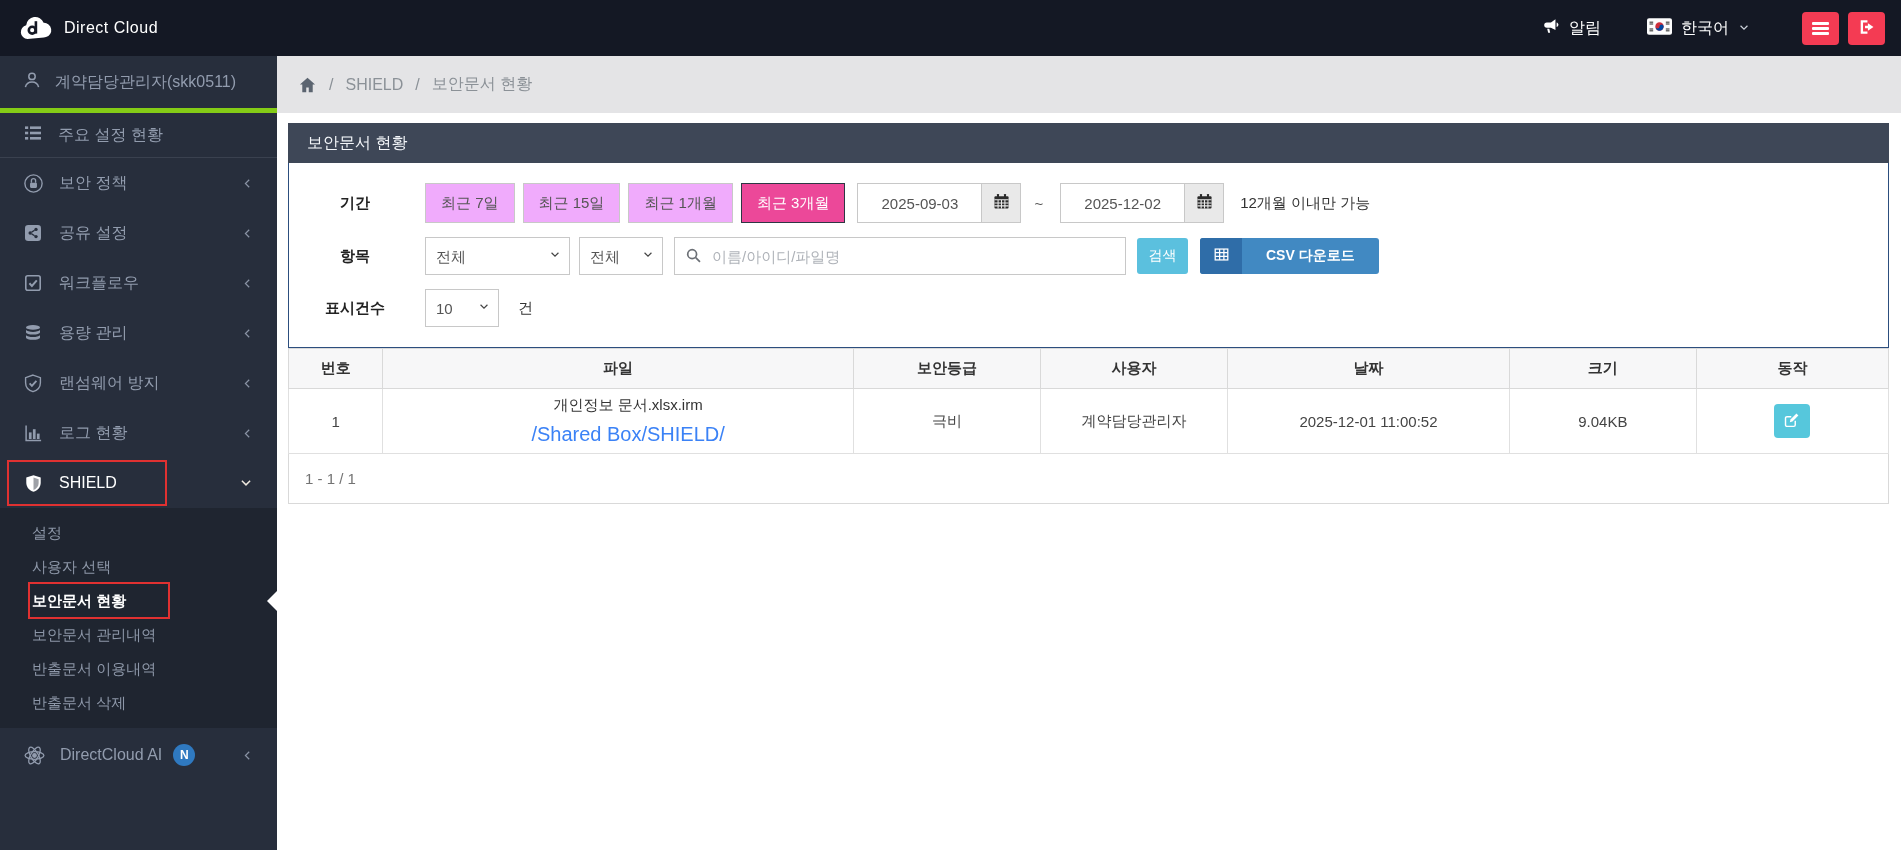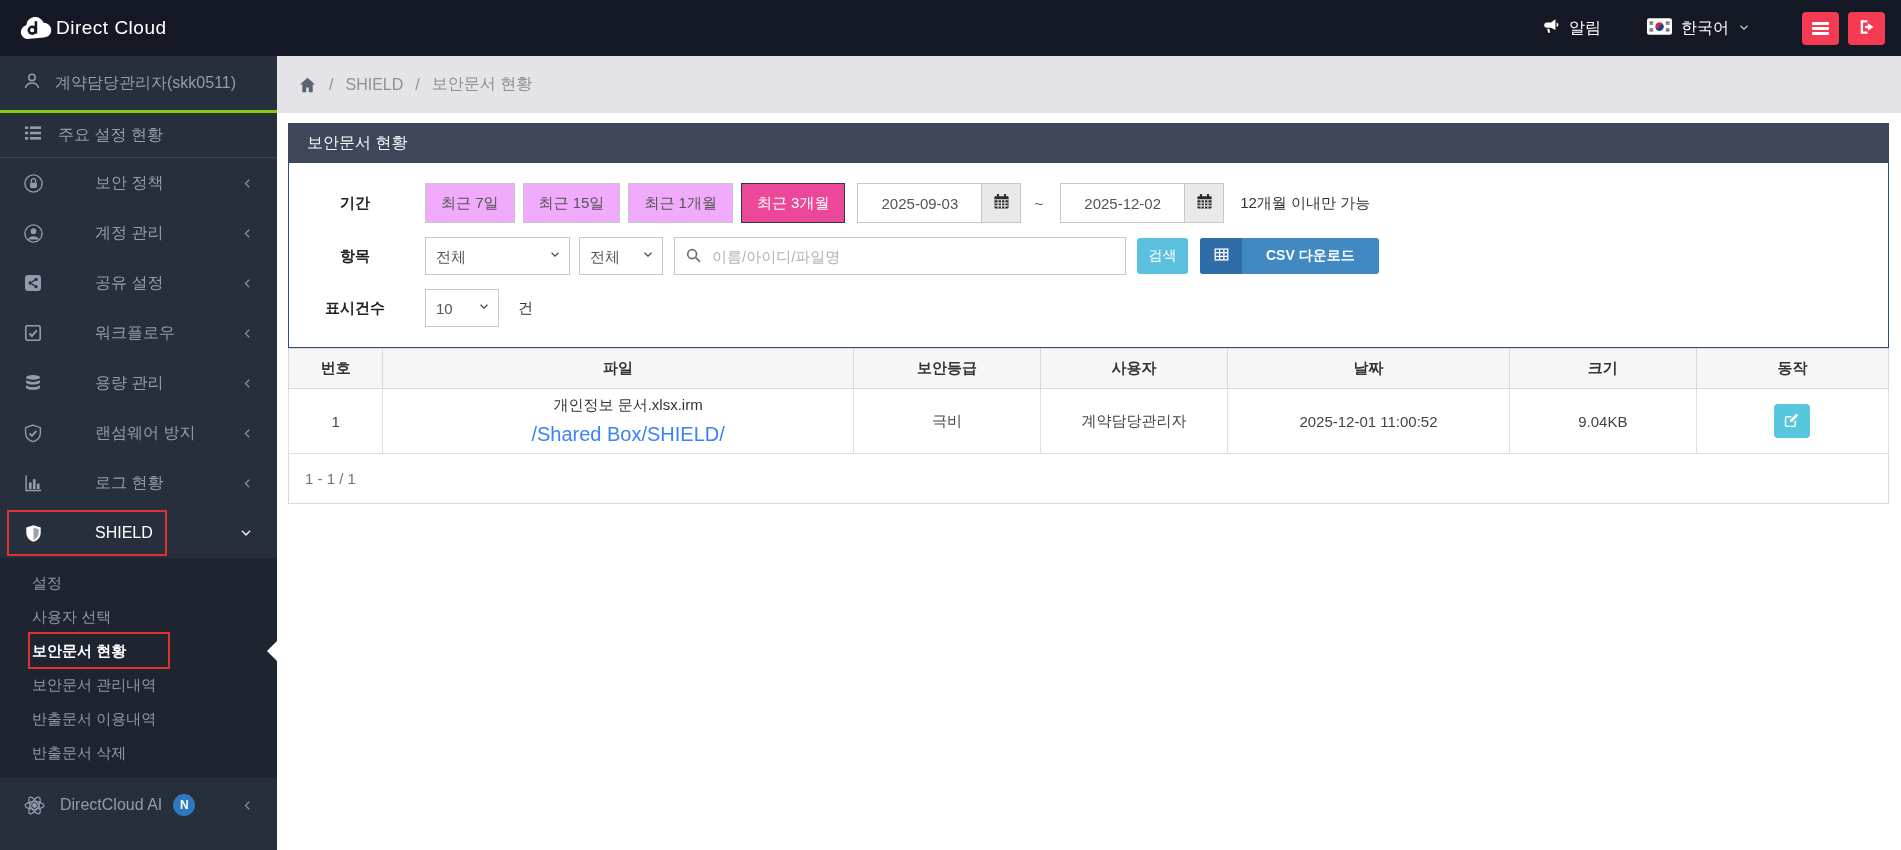--- a/index.html
+++ b/index.html
@@ -2,40 +2,40 @@
 <html><head>
 <meta charset="utf-8">
 <style>
   * { margin:0; padding:0; box-sizing:border-box; }
   html,body { width:1901px; height:850px; overflow:hidden; }
   body { font-family:"Liberation Sans","DejaVu Sans",sans-serif; background:#fff; color:#333; }
   .screen { width:1901px; height:850px; display:flex; flex-direction:column; }
 
   
   .topbar { height:56px; background:#141824; display:flex; align-items:center; padding:0 16px 0 18px; flex-shrink:0; }
-  .brand { display:flex; align-items:center; gap:2px; color:#fff; font-size:19px; letter-spacing:.5px;justify-content:space-between; }
+  .brand { display:flex; align-items:center; gap:10px; color:#fff; font-size:16px; letter-spacing:.5px;justify-content:space-between; }
   .brand svg { display:block; }
   .topright { margin-left:auto; display:flex; align-items:center; }
   .notif { display:flex; align-items:center; gap:9px; color:#fff; font-size:16px; margin-right:46px; cursor:pointer; }
   .lang { display:flex; align-items:center; gap:9px; color:#fff; font-size:16px; margin-right:52px; cursor:pointer; }
   .lang .chev { color:#cfd4dc; }
   .iconbtn { width:37px; height:33px; background:#f43b53; border:none; border-radius:4px; display:flex; align-items:center; justify-content:center; cursor:pointer; color:#fff; }
   .iconbtn + .iconbtn { margin-left:9px; }
   .burger { width:17px; height:13px; display:flex; flex-direction:column; justify-content:space-between; }
   .burger span { height:3px; background:#fff; border-radius:1px; }
 
   
   .bodyrow { flex:1; display:flex; min-height:0; }
   .sidebar { width:277px; background:#272e3c; flex-shrink:0; color:#929cae; position:relative; font-size:16px; }
   .main { flex:1; background:#fff; min-width:0; }
 
   
-  .side-user { height:57px; display:flex; align-items:center; gap:13px; padding:0 22px; border-bottom:3px solid #84cc16; cursor:pointer; }
+  .side-user { height:57px; display:flex; align-items:center; gap:13px; padding:0 22px; border-bottom:5px solid #84cc16; cursor:pointer; }
   .side-config { height:45px; display:flex; align-items:center; gap:15px; padding:0 23px; border-bottom:1px solid #3a414f; cursor:pointer; }
-  .snav { height:50px; display:flex; align-items:center; padding:0 24px 0 22px; cursor:pointer; position:relative;gap:36px; }
+  .snav { height:50px; display:flex; align-items:center; padding:0 24px 0 22px; cursor:pointer; position:relative; }
   .snav .ic { width:22px; display:flex; justify-content:center; margin-right:15px; flex-shrink:0; }
   .snav .chev { margin-left:auto; color:#8a93a5; display:flex; }
   .snav.active { color:#fff; }
   .snav.active .chev { color:#efe9df; }
   .redbox { position:absolute; border:2px solid #e03131; pointer-events:none; }
   .redbox.shield { left:7px; top:2px; width:160px; height:46px; }
   .submenu { background:#1f2530; padding:8px 0; }
   .subitem { height:34px; display:flex; align-items:center; padding-left:32px; font-size:15px; color:#8d97a8; cursor:pointer; position:relative; }
   .subitem.active { color:#fff; font-weight:bold; }
   .redbox.sub { left:28px; top:-2px; width:142px; height:37px; }
@@ -177,35 +177,20 @@
 
       <div class="snav">
         <span class="ic">
             <svg width="21" height="21" viewBox="0 0 20 20" fill="none" stroke="currentColor" stroke-width="1.3">
               <circle cx="10" cy="10" r="8.2"></circle>
               <rect x="6.7" y="9.2" width="6.6" height="5" rx="1" fill="currentColor" stroke="none"></rect>
               <path d="M8 9.2V7.3a2 2 0 014 0v1.9"></path>
             </svg>
           </span>
         <span>보안 정책</span>
-        <span class="chev">
-            <svg width="11" height="13" viewBox="0 0 16 16" fill="none" stroke="currentColor" stroke-width="1.8">
-              <polyline points="10.5,2.5 5,8 10.5,13.5"></polyline>
-            </svg>
-          </span>
-      </div>
-      <div class="snav">
-        <span class="ic">
-            <svg width="21" height="21" viewBox="0 0 20 20" fill="none" stroke="currentColor" stroke-width="1.3">
-              <circle cx="10" cy="10" r="8.2"></circle>
-              <circle cx="10" cy="7.8" r="2.7" fill="currentColor" stroke="none"></circle>
-              <path d="M4.6 15.6a6.3 6.3 0 0110.8 0" fill="currentColor" stroke="none"></path>
-            </svg>
-          </span>
-        <span>계정 관리</span>
         <span class="chev">
             <svg width="11" height="13" viewBox="0 0 16 16" fill="none" stroke="currentColor" stroke-width="1.8">
               <polyline points="10.5,2.5 5,8 10.5,13.5"></polyline>
             </svg>
           </span>
       </div>
       <div class="snav">
         <span class="ic">
             <svg width="20" height="20" viewBox="0 0 20 20">
               <rect x="2" y="2" width="16" height="16" rx="3.2" fill="currentColor"></rect>

